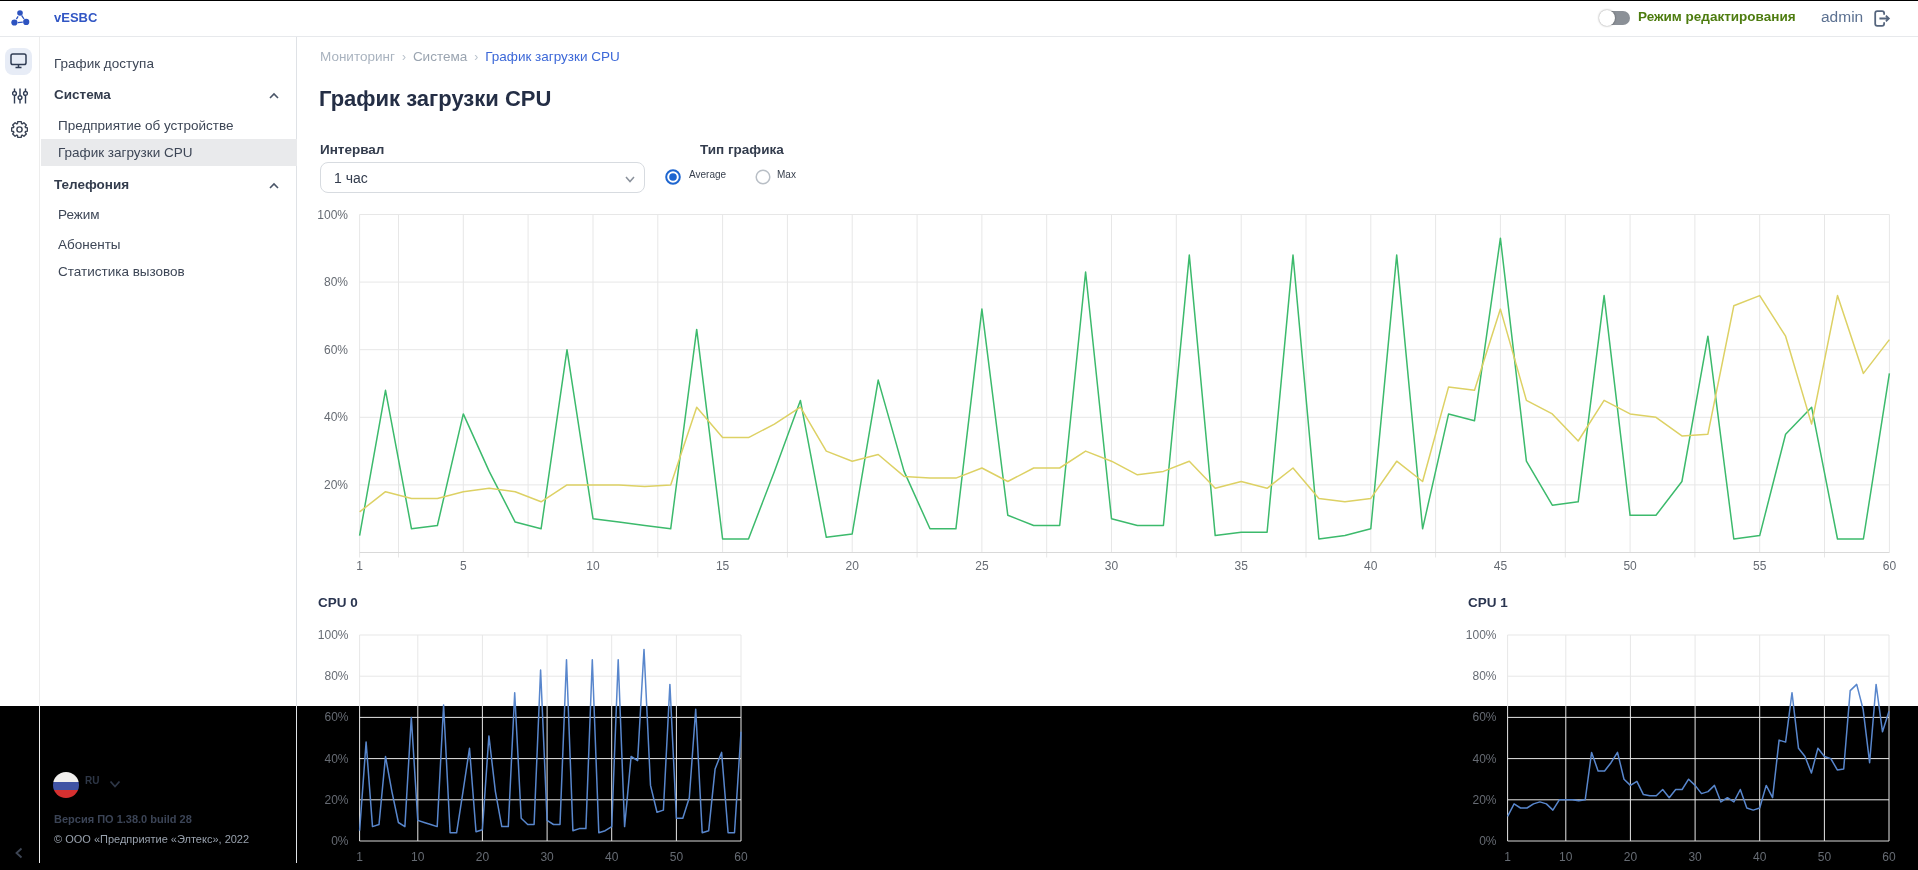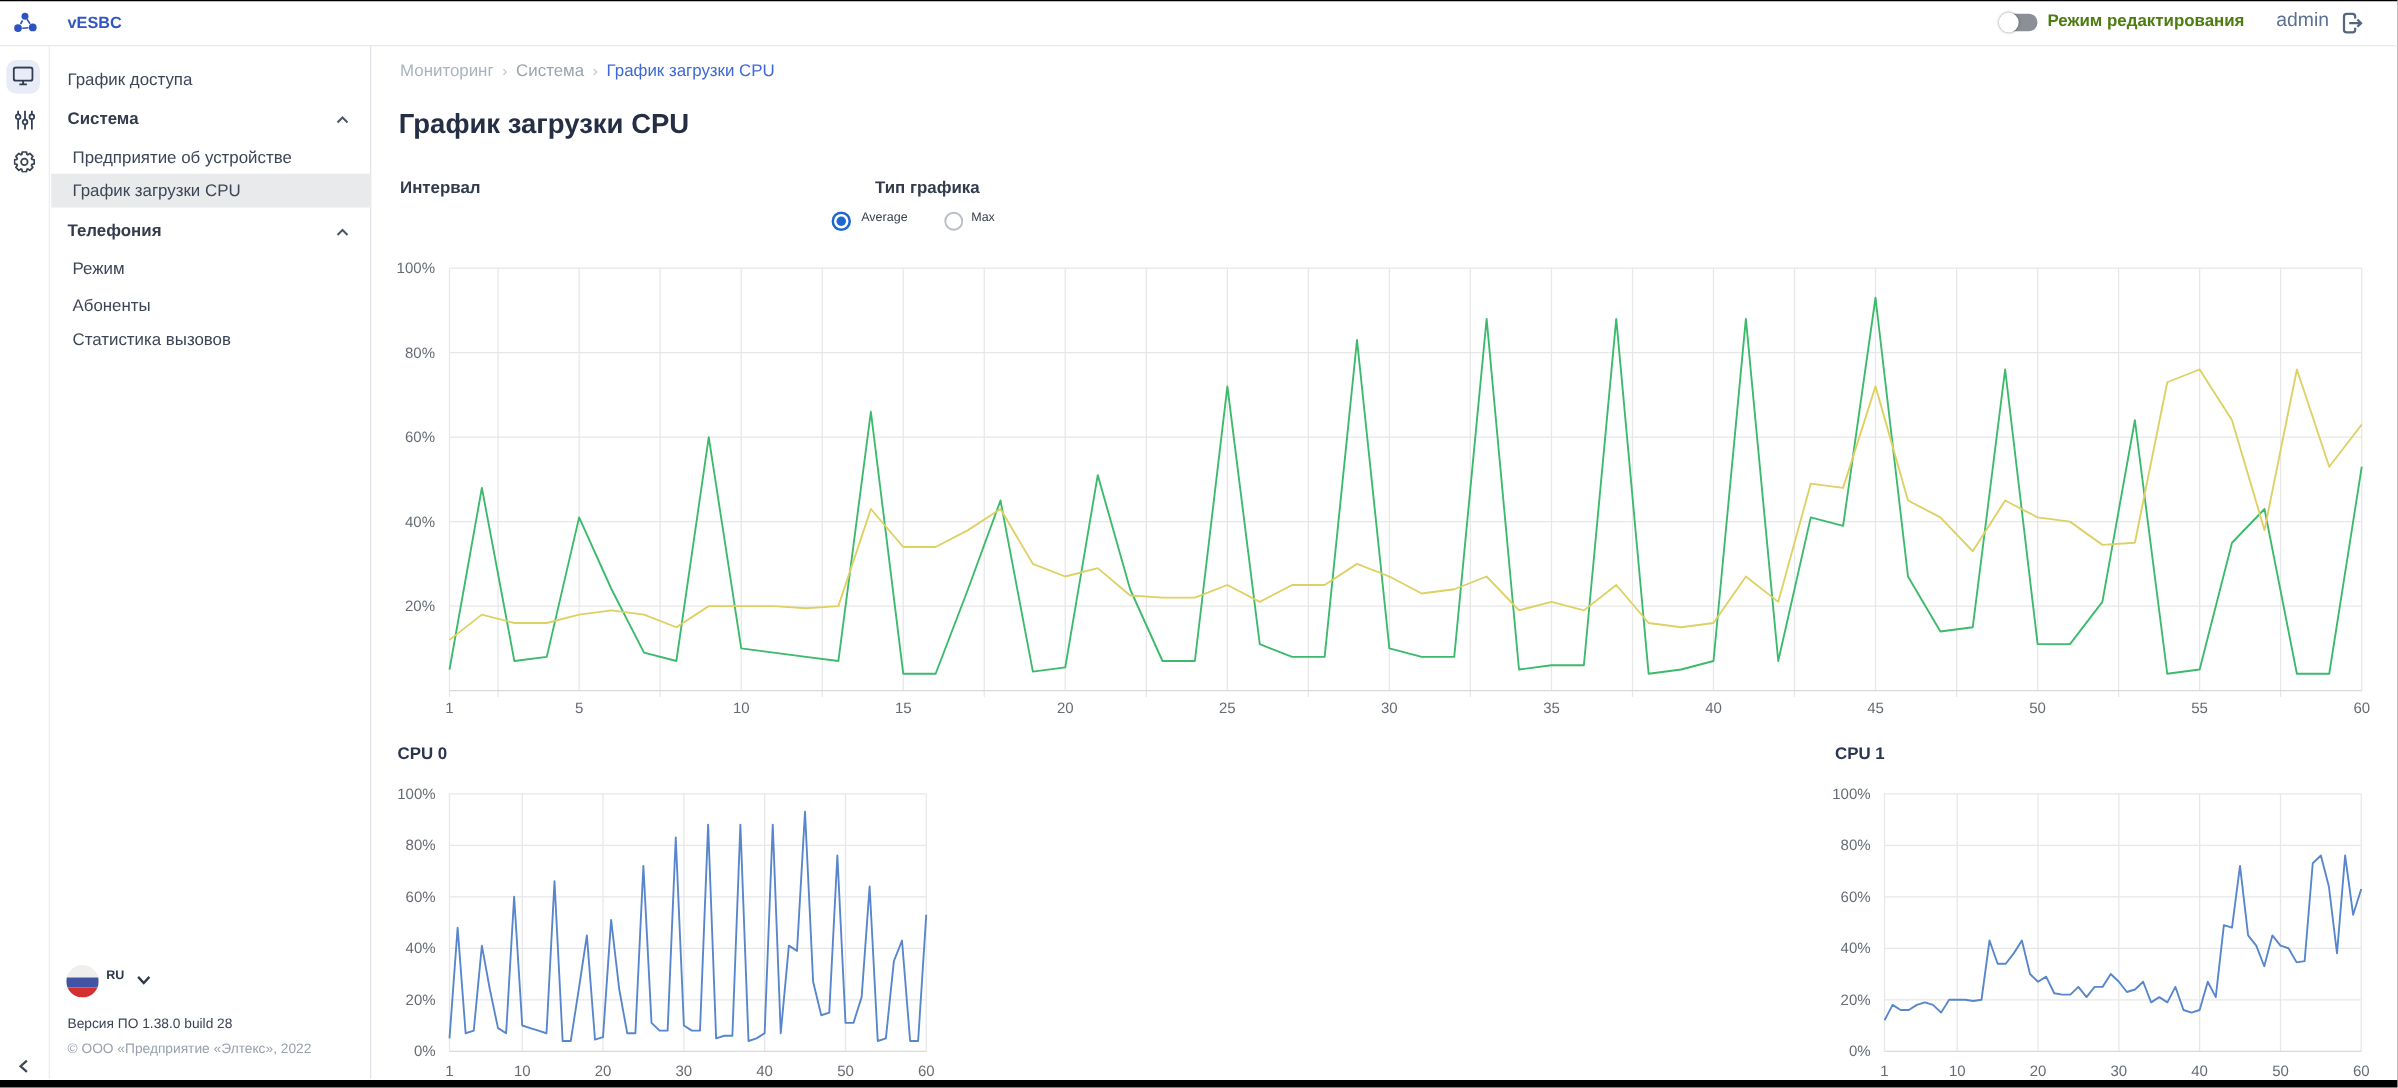--- a/index.html
+++ b/index.html
@@ -1,17 +1,17 @@
 <!DOCTYPE html>
 <html><head><meta charset="utf-8">
 <style>
 *{margin:0;padding:0;box-sizing:border-box}
 html,body{width:1918px;height:870px;overflow:hidden}
 body{background:#000;font-family:"Liberation Sans",sans-serif}
-.page{position:absolute;left:0;top:1px;width:1918px;height:863px;background:#fff}
+.page{position:absolute;left:0;top:1px;width:1918px;height:705px;background:#fff}
 .abs{position:absolute}
 .topbar{position:absolute;left:0;top:0;width:1918px;height:36px;border-bottom:1px solid #e7e9ec}
 .rail{position:absolute;left:0;top:36px;width:40px;height:826px;border-right:1px solid #ededed}
 .sidebar{position:absolute;left:41px;top:36px;width:256px;height:826px;border-right:1px solid #dfe2e6}
 .brand{position:absolute;left:54px;top:8.5px;font-size:13px;font-weight:bold;color:#3156c4}
 .toggle{position:absolute;left:1600px;top:10px;width:30px;height:14px;background:#8b9097;border-radius:8px}
 .knob{position:absolute;left:-1px;top:-1px;width:16px;height:16px;background:#fff;border-radius:50%;box-shadow:0 0 2px rgba(0,0,0,.5)}
 .modetxt{position:absolute;left:1638px;top:8px;font-size:13.5px;font-weight:bold;color:#4d7c0f}
 .admin{position:absolute;left:1821px;top:7px;font-size:15.5px;color:#5c7191}
 .railsel{position:absolute;left:5px;top:46.5px;width:27px;height:27px;background:#e7ecf6;border-radius:8px}
@@ -26,21 +26,21 @@
 .crumb .sep{color:#b9c2cc;padding:0 7px;font-size:12px}
 .title{position:absolute;left:319px;top:85px;font-size:22px;font-weight:bold;color:#242e45}
 .lbl{position:absolute;top:141px;font-size:13.5px;font-weight:bold;color:#333c4d}
 .select{position:absolute;left:320px;top:161px;width:325px;height:31px;border:1px solid #d7dbe0;border-radius:8px;background:#fff}
 .select .val{position:absolute;left:13px;top:7px;font-size:14px;color:#333c4d}
 .radio-lbl{position:absolute;top:168px;font-size:10px;color:#39414f}
 .cputitle{position:absolute;top:594px;font-size:13.5px;font-weight:bold;color:#2a3550}
 .flag{position:absolute;left:53px;top:771px;width:26px;height:26px;border-radius:50%;overflow:hidden}
 .flag .w{height:9.5px;background:#f1efed}.flag .bl{height:8.5px;background:#4053a4}.flag .r{height:8px;background:#d53030}
 .ru{position:absolute;left:85px;top:774px;font-size:10px;font-weight:bold;color:#2e3747}
-.ver{position:absolute;left:54px;top:812px;font-size:11px;font-weight:normal;color:#3b4456}
+.ver{position:absolute;left:54px;top:812px;font-size:11px;font-weight:bold;color:#3b4456}
 .copy{position:absolute;left:54px;top:832px;font-size:11px;color:#98a1ad}
 </style></head>
 <body>
 <div class="page">
   <div class="topbar"></div>
     <div class="rail"></div>
     <div class="sidebar"></div>
   <svg class="abs" style="left:11px;top:7.5px" width="20" height="19" viewBox="0 0 20 19">
     <g stroke="#2d53c0" stroke-width="1.3" fill="none">
         <path d="M7.1 7.4 L5.4 10.2 M10.6 6.3 L13 10 M6.8 13.6 L11.8 13.2"></path>
@@ -102,20 +102,26 @@
   <div class="ru">RU</div>
   <svg class="abs" style="left:108px;top:776px" width="14" height="14" viewBox="0 0 14 14">
       <path d="M2.5 4.5 L7 9.5 L11.5 4.5" fill="none" stroke="#2e3747" stroke-width="1.8"></path>
     </svg>
   <div class="ver">Версия ПО 1.38.0 build 28</div>
   <div class="copy">© ООО «Предприятие «Элтекс», 2022</div>
   <div class="crumb"><span>Мониторинг</span><span class="sep">›</span><span class="c2">Система</span><span class="sep">›</span><span class="act">График загрузки CPU</span></div>
   <div class="title">График загрузки CPU</div>
   <div class="lbl" style="left:320px">Интервал</div>
   <div class="lbl" style="left:700px">Тип графика</div>
+  <div class="select">
+      <div class="val">1 час</div>
+    <svg class="abs" style="left:303px;top:10px" width="12" height="12" viewBox="0 0 12 12">
+        <path d="M2 4 L6 8.5 L10 4" fill="none" stroke="#8a919b" stroke-width="1.5"></path>
+      </svg>
+  </div>
   <svg class="abs" style="left:665px;top:168px" width="16" height="16" viewBox="0 0 16 16">
     <circle cx="8" cy="8" r="6.8" fill="#fff" stroke="#1e66d0" stroke-width="2"></circle>
       <circle cx="8" cy="8" r="3.8" fill="#1e66d0"></circle>
   </svg>
   <div class="radio-lbl" style="left:689px">Average</div>
   <svg class="abs" style="left:755px;top:168px" width="16" height="16" viewBox="0 0 16 16">
     <circle cx="8" cy="8" r="6.8" fill="#fff" stroke="#b9bfc6" stroke-width="1.5"></circle>
   </svg>
   <div class="radio-lbl" style="left:777px">Max</div>
   <div class="cputitle" style="left:318px">CPU 0</div>

